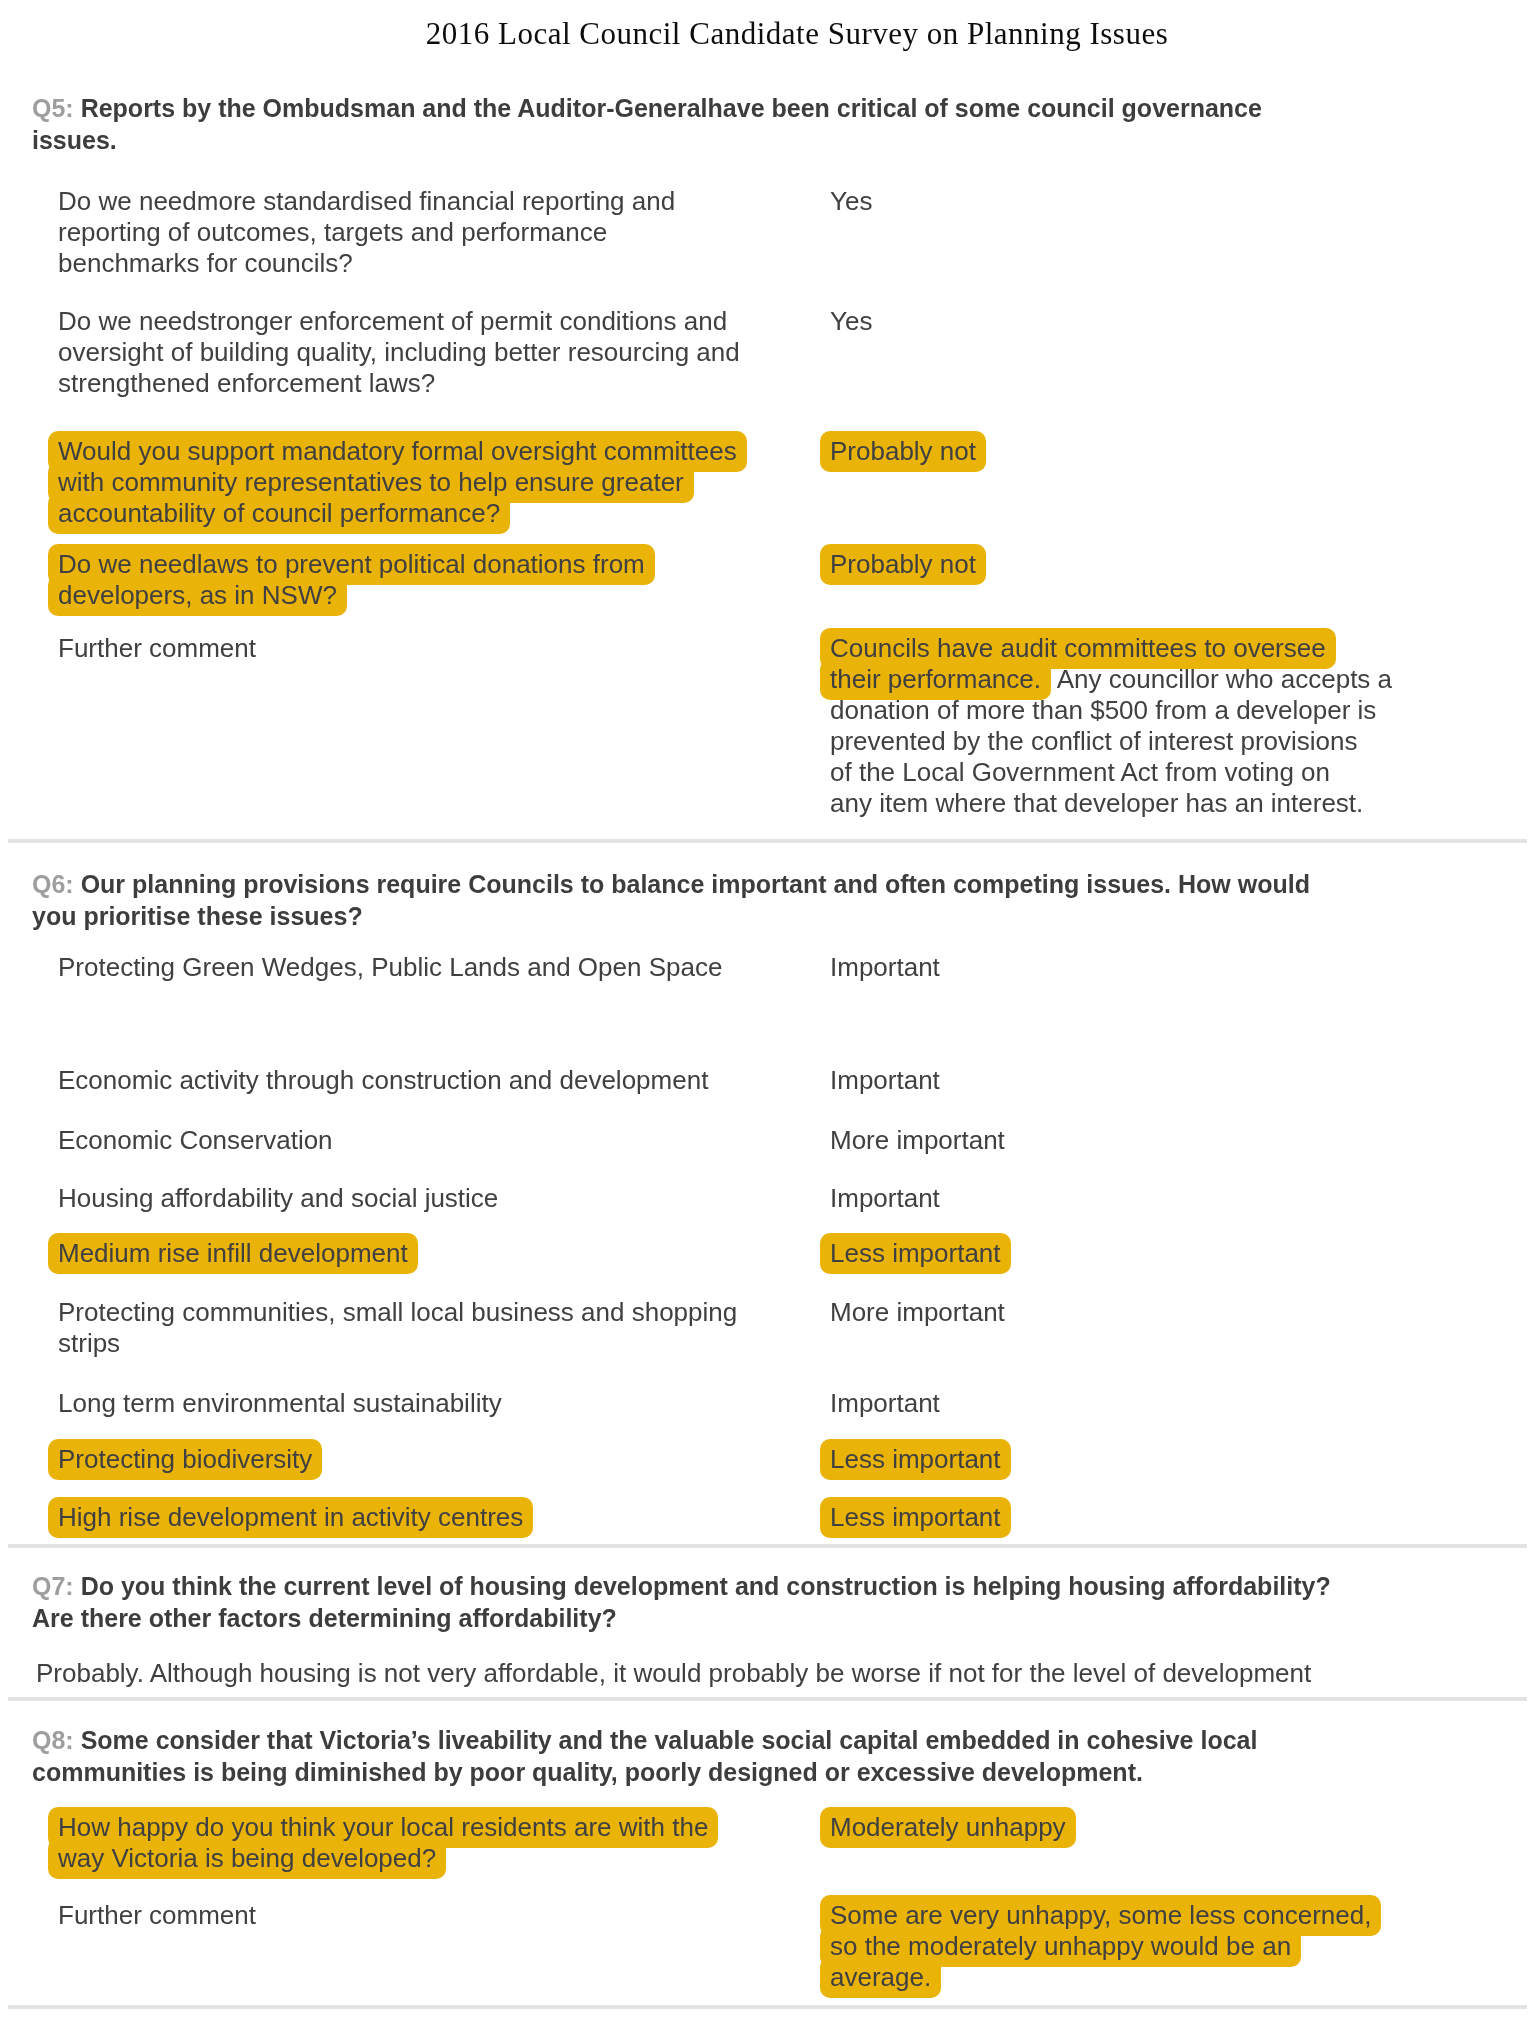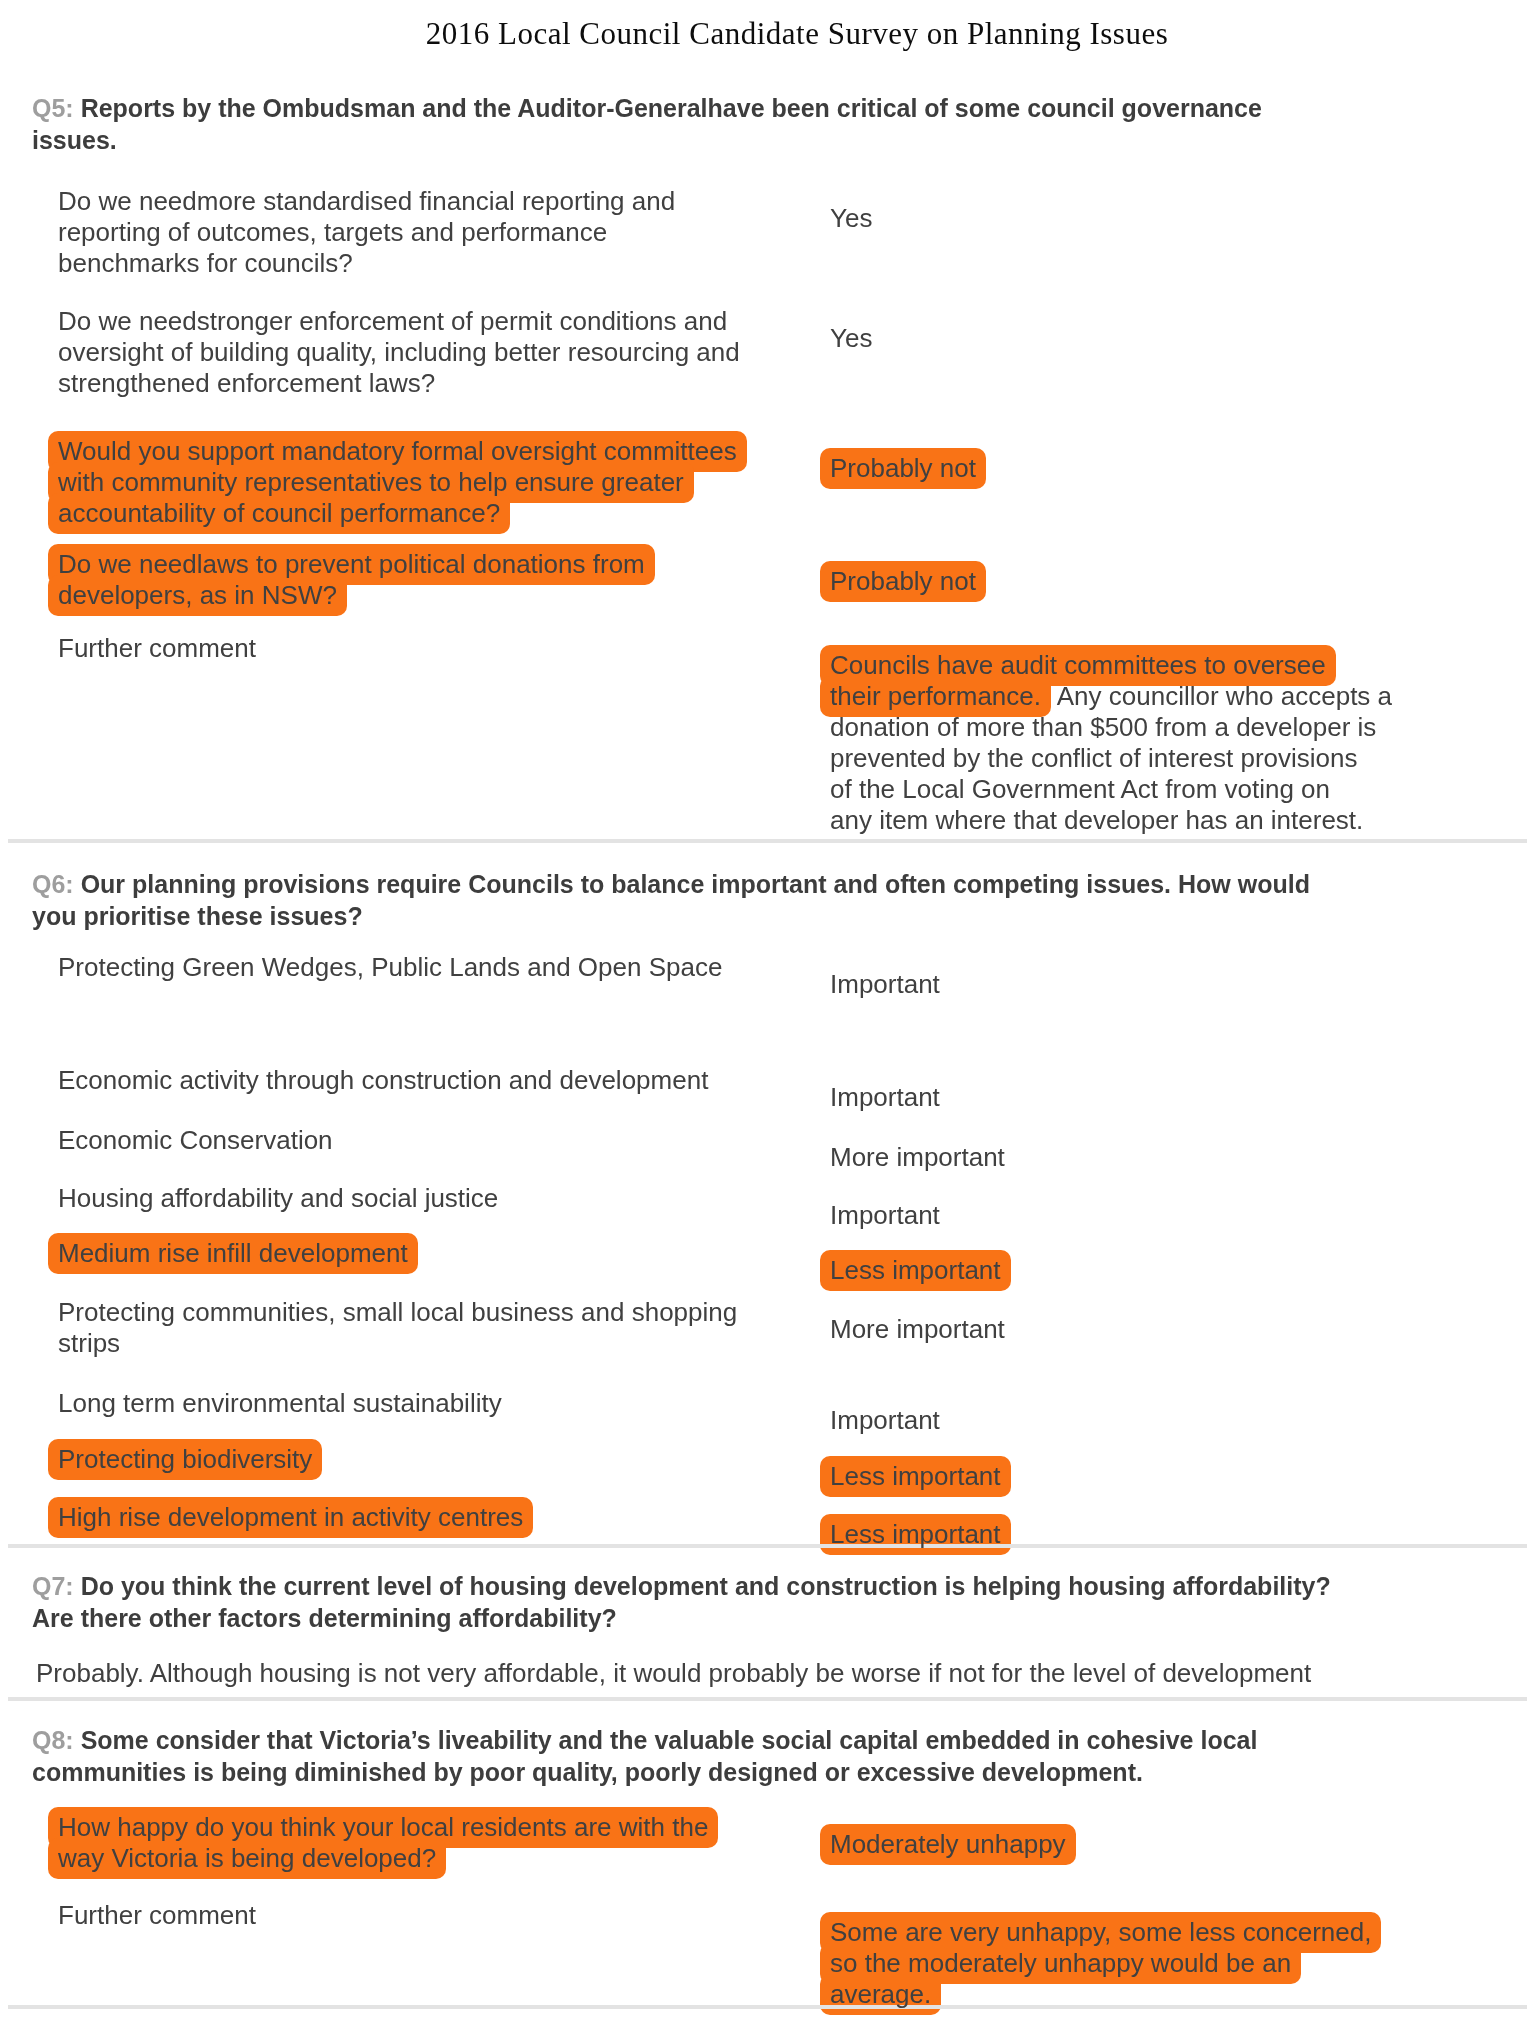--- a/index.html
+++ b/index.html
@@ -21,33 +21,33 @@
   }
   .qhead {
     position:absolute; left:32px; width:1480px;
     font-size:25px; font-weight:bold; line-height:32px;
     color:#3d3d3d;
     white-space:nowrap;
   }
   .qlabel { color:#9e9e9e; }
   .row { position:absolute; left:42px; width:1480px; }
   .qcol { position:relative; width:770px;margin-left:16px; }
-  .acol { position:absolute; left:788px; top:0; width:700px;margin-top:17px; }
+  .acol { position:absolute; left:788px; top:0; width:700px; }
   .line {
     height:31px; line-height:31px;
     font-size:26px; color:#404040;
     white-space:nowrap;
   }
   .para {
     position:absolute; left:36px; width:1480px;
     height:31px; line-height:31px; font-size:26px; color:#404040;
     white-space:nowrap;
   }
   .hl {
-    background:#f97316;
+    background:#eab308;
     border-radius:10px;
     padding:5px 10px 6px;
     margin-left:-10px;
   }
   .txt { position:relative; z-index:1; }
   .divider {
     position:absolute; left:8px; width:1519px; height:4px;
     background:#e3e3e3;
   }
 </style>

